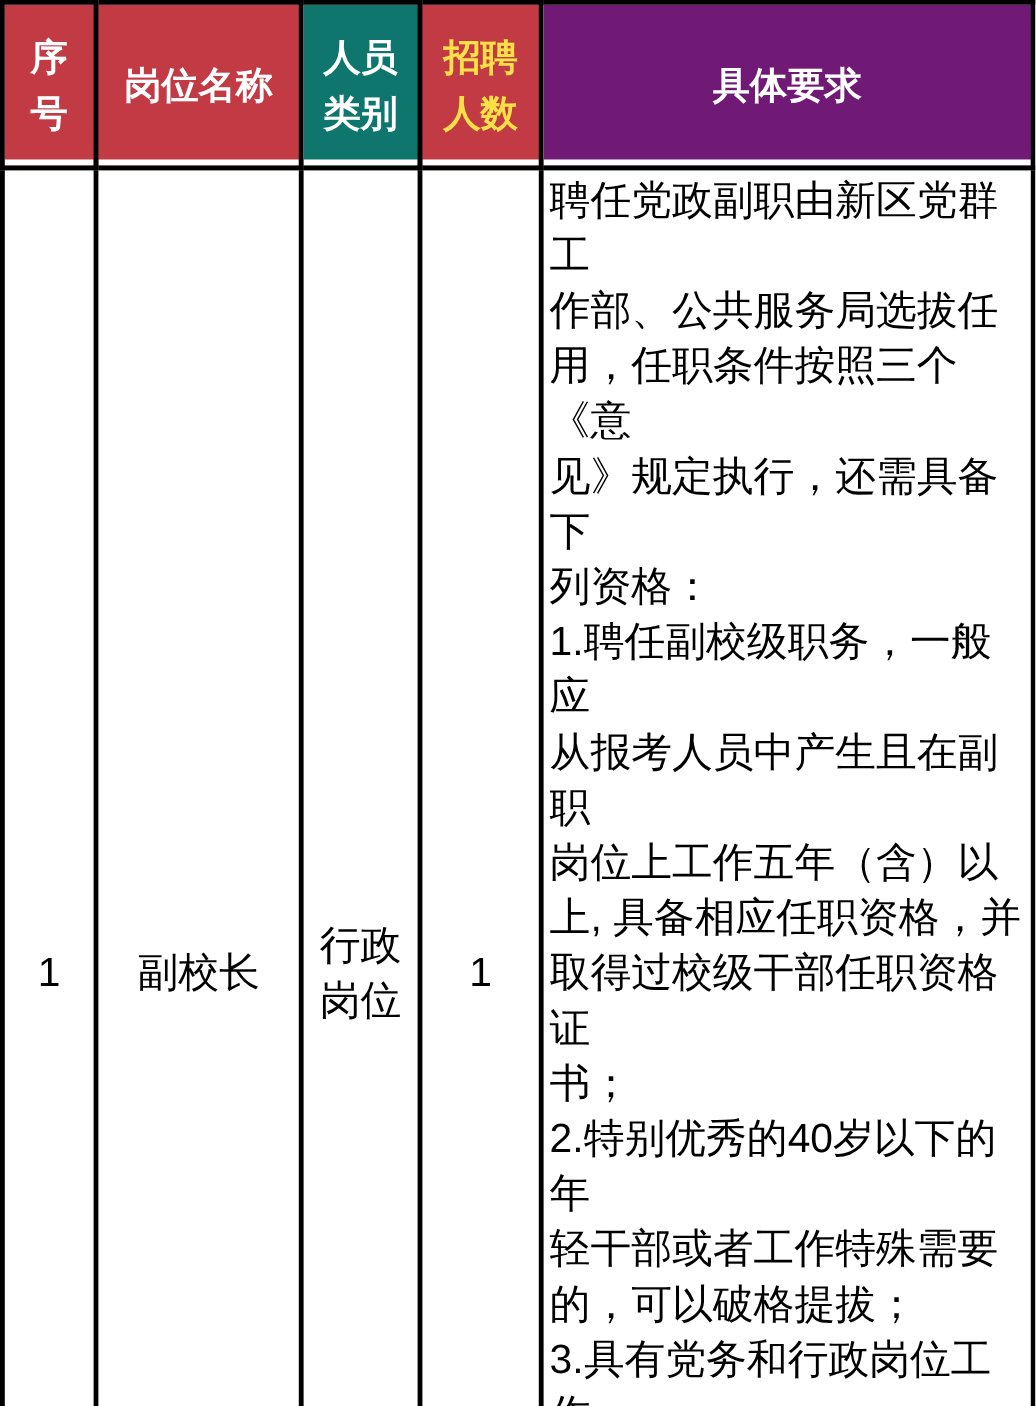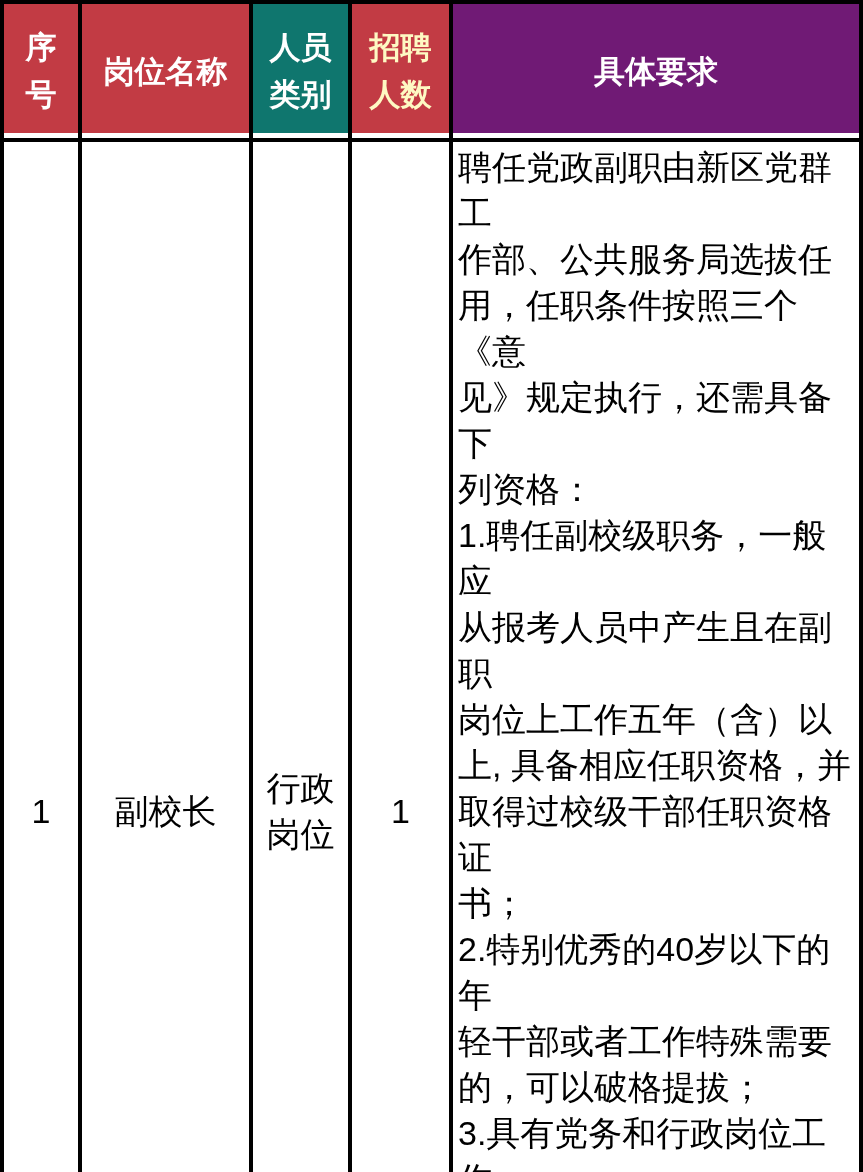--- a/index.html
+++ b/index.html
@@ -71,21 +71,21 @@
       <col style="width:101px">
       <col>
     </colgroup>
     <thead>
       <tr class="hrow">
         <th style="background-color: rgb(194, 59, 68); color: rgb(255, 255, 255);">序
 号</th>
         <th style="background-color: rgb(194, 59, 68); color: rgb(255, 255, 255);">岗位名称</th>
         <th style="background-color: #0f766e; color: rgb(255, 255, 255);">人员
 类别</th>
-        <th style="background-color: rgb(194, 59, 68); color: #fef9c3;">招聘
+        <th style="background-color: rgb(194, 59, 68); color: #fde047;">招聘
 人数</th>
         <th style="background-color: #701a75; color: rgb(255, 255, 255);">具体要求</th>
       </tr>
     </thead>
     <tbody>
       <tr class="r0">
         <td class="cc" style="background-color: rgb(255, 255, 255);">1</td>
         <td class="cc" style="background-color: rgb(255, 255, 255);">副校长</td>
         <td class="cc" style="background-color: rgb(255, 255, 255);">行政
 岗位</td>

